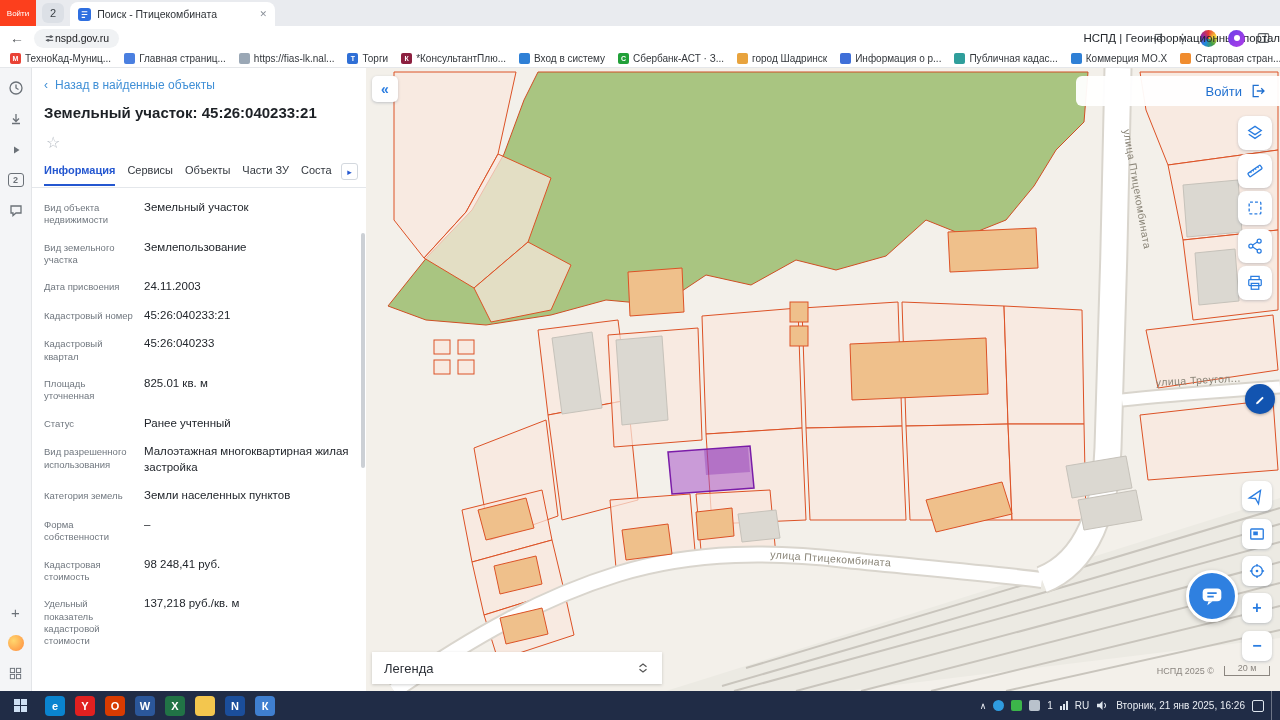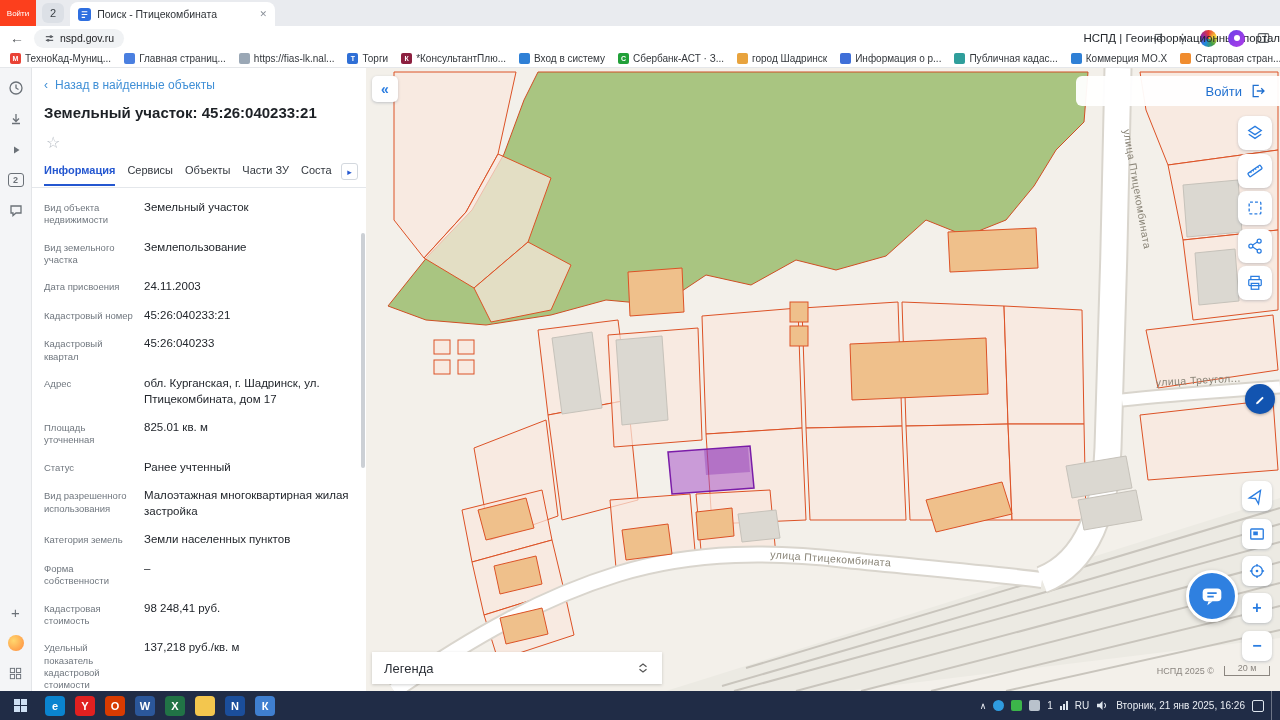--- a/index.html
+++ b/index.html
@@ -17,21 +17,21 @@
     border-radius:8px 8px 0 0; display:flex; align-items:center; gap:6px; padding:0 8px; }
   .btab-fav { width:13px; height:13px; border-radius:3px; background:#2f6fe0; flex:none;
     display:flex; align-items:center; justify-content:center; }
   .btab-title { flex:1; font-size:10.5px; color:#2f3338; white-space:nowrap; overflow:hidden; }
   .btab-close { font-size:9px; color:#8a9099; }
 
   .btoolbar { position:absolute; left:0; top:26px; width:1280px; height:24px; background:#fff;
     display:flex; align-items:center; padding:0 10px; gap:10px; }
   .nav-back { font-size:14px; color:#55585c; line-height:1; }
   .addr-pill { height:19px; background:#f0f2f4; border-radius:11px; display:flex;
-    align-items:center; gap:5px; padding:0 10px;justify-content:flex-end; }
+    align-items:center; padding:0 10px;justify-content:flex-end; }
   .addr-url { font-size:10.5px; color:#202124; }
   .page-title { position:absolute; left:0; right:0; text-align:right; font-size:11.5px;
     color:#24282d; pointer-events:none; }
   .tb-right { margin-left:auto; display:flex; align-items:center; gap:11px; }
   .avatar { width:17px; height:17px; border-radius:50%;
     background:conic-gradient(#e53935,#fdd835,#43a047,#1e88e5,#8e24aa,#e53935); }
   .alice { width:17px; height:17px; border-radius:50%;
     background:linear-gradient(135deg,#6a3de8,#b03de8); position:relative; }
   .alice::after { content:""; position:absolute; left:5.5px; top:5.5px; width:6px; height:6px;
     border-radius:50%; background:#fff; }
@@ -298,24 +298,20 @@
         <div class="flabel">Дата присвоения</div>
         <div class="fvalue">24.11.2003</div>
       </div>
       <div class="frow">
         <div class="flabel">Кадастровый номер</div>
         <div class="fvalue">45:26:040233:21</div>
       </div>
       <div class="frow">
         <div class="flabel">Кадастровый квартал</div>
         <div class="fvalue">45:26:040233</div>
-      </div>
-      <div class="frow">
-        <div class="flabel">Адрес</div>
-        <div class="fvalue">обл. Курганская, г. Шадринск, ул. Птицекомбината, дом 17</div>
       </div>
       <div class="frow">
         <div class="flabel">Площадь уточненная</div>
         <div class="fvalue">825.01 кв. м</div>
       </div>
       <div class="frow">
         <div class="flabel">Статус</div>
         <div class="fvalue">Ранее учтенный</div>
       </div>
       <div class="frow">

